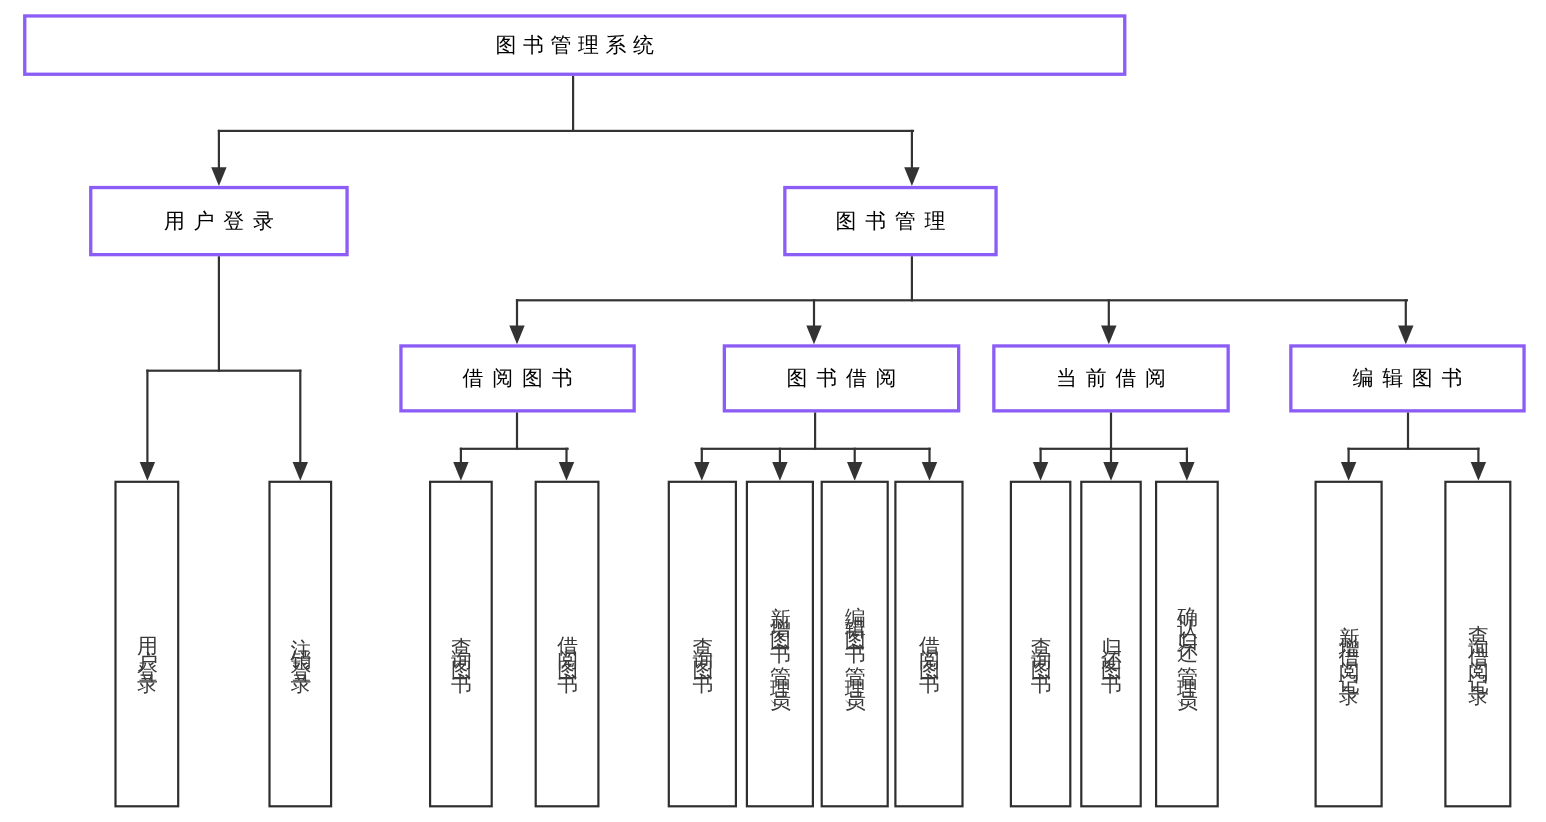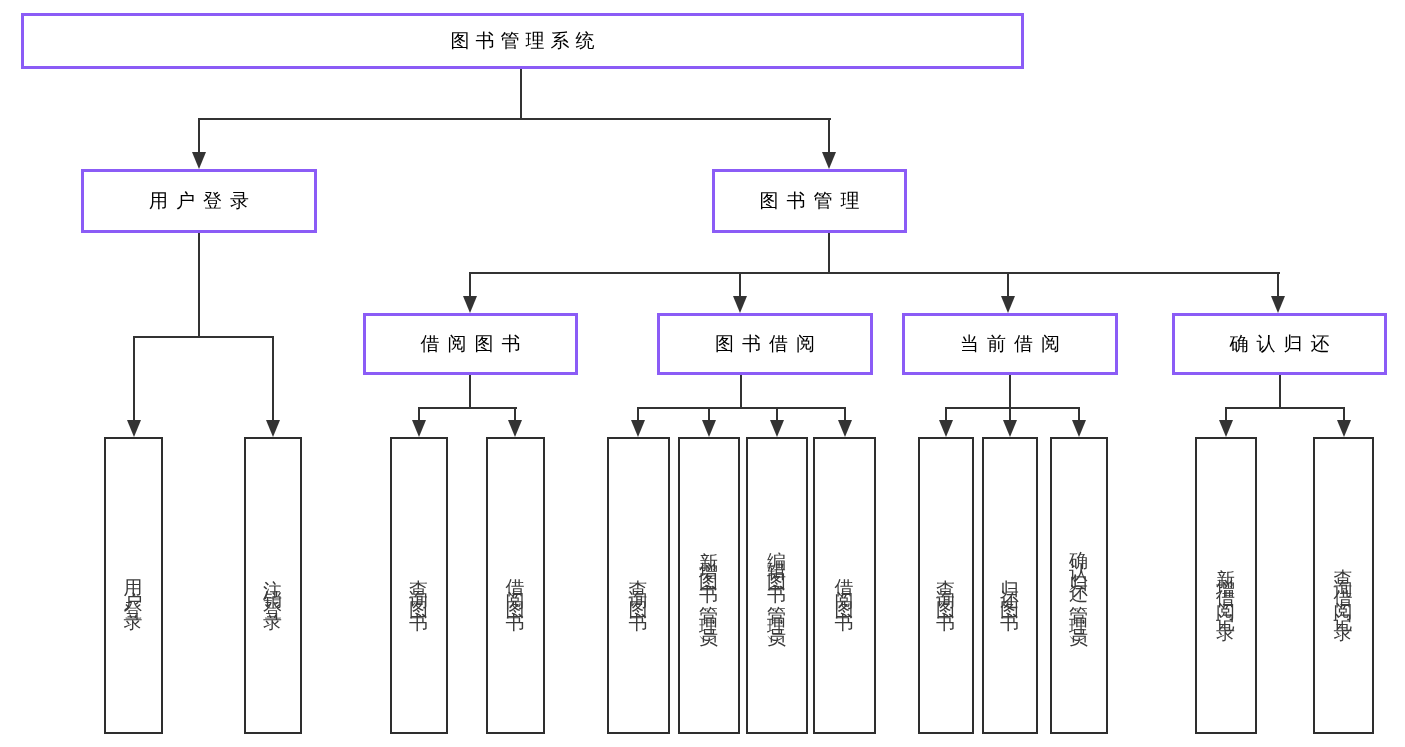--- a/index.html
+++ b/index.html
@@ -91,21 +91,21 @@
   <div class="lv" style="left:739px; top:272px; height:26px;"></div>
   <div class="arr" style="left:733px; top:296px;"></div>
   <div class="lv" style="left:1007px; top:272px; height:26px;"></div>
   <div class="arr" style="left:1001px; top:296px;"></div>
   <div class="lv" style="left:1277px; top:272px; height:26px;"></div>
   <div class="arr" style="left:1271px; top:296px;"></div>
 
   <div class="hbox" style="left:363px; top:313px; width:215px; height:62px;">借阅图书</div>
   <div class="hbox" style="left:657px; top:313px; width:216px; height:62px;">图书借阅</div>
   <div class="hbox" style="left:902px; top:313px; width:216px; height:62px;">当前借阅</div>
-  <div class="hbox" style="left:1172px; top:313px; width:215px; height:62px;">确认归还</div>
+  <div class="hbox" style="left:1172px; top:313px; width:215px; height:62px;">编辑图书</div>
 
   <div class="lv" style="left:198px; top:233px; height:105px;"></div>
   <div class="lh" style="left:133px; top:336px; width:141px;"></div>
   <div class="lv" style="left:133px; top:336px; height:85px;"></div>
   <div class="arr" style="left:127px; top:420px;"></div>
   <div class="lv" style="left:272px; top:336px; height:85px;"></div>
   <div class="arr" style="left:266px; top:420px;"></div>
 
   <div class="lv" style="left:469px; top:375px; height:34px;"></div>
   <div class="lh" style="left:418px; top:407px; width:99px;"></div>

